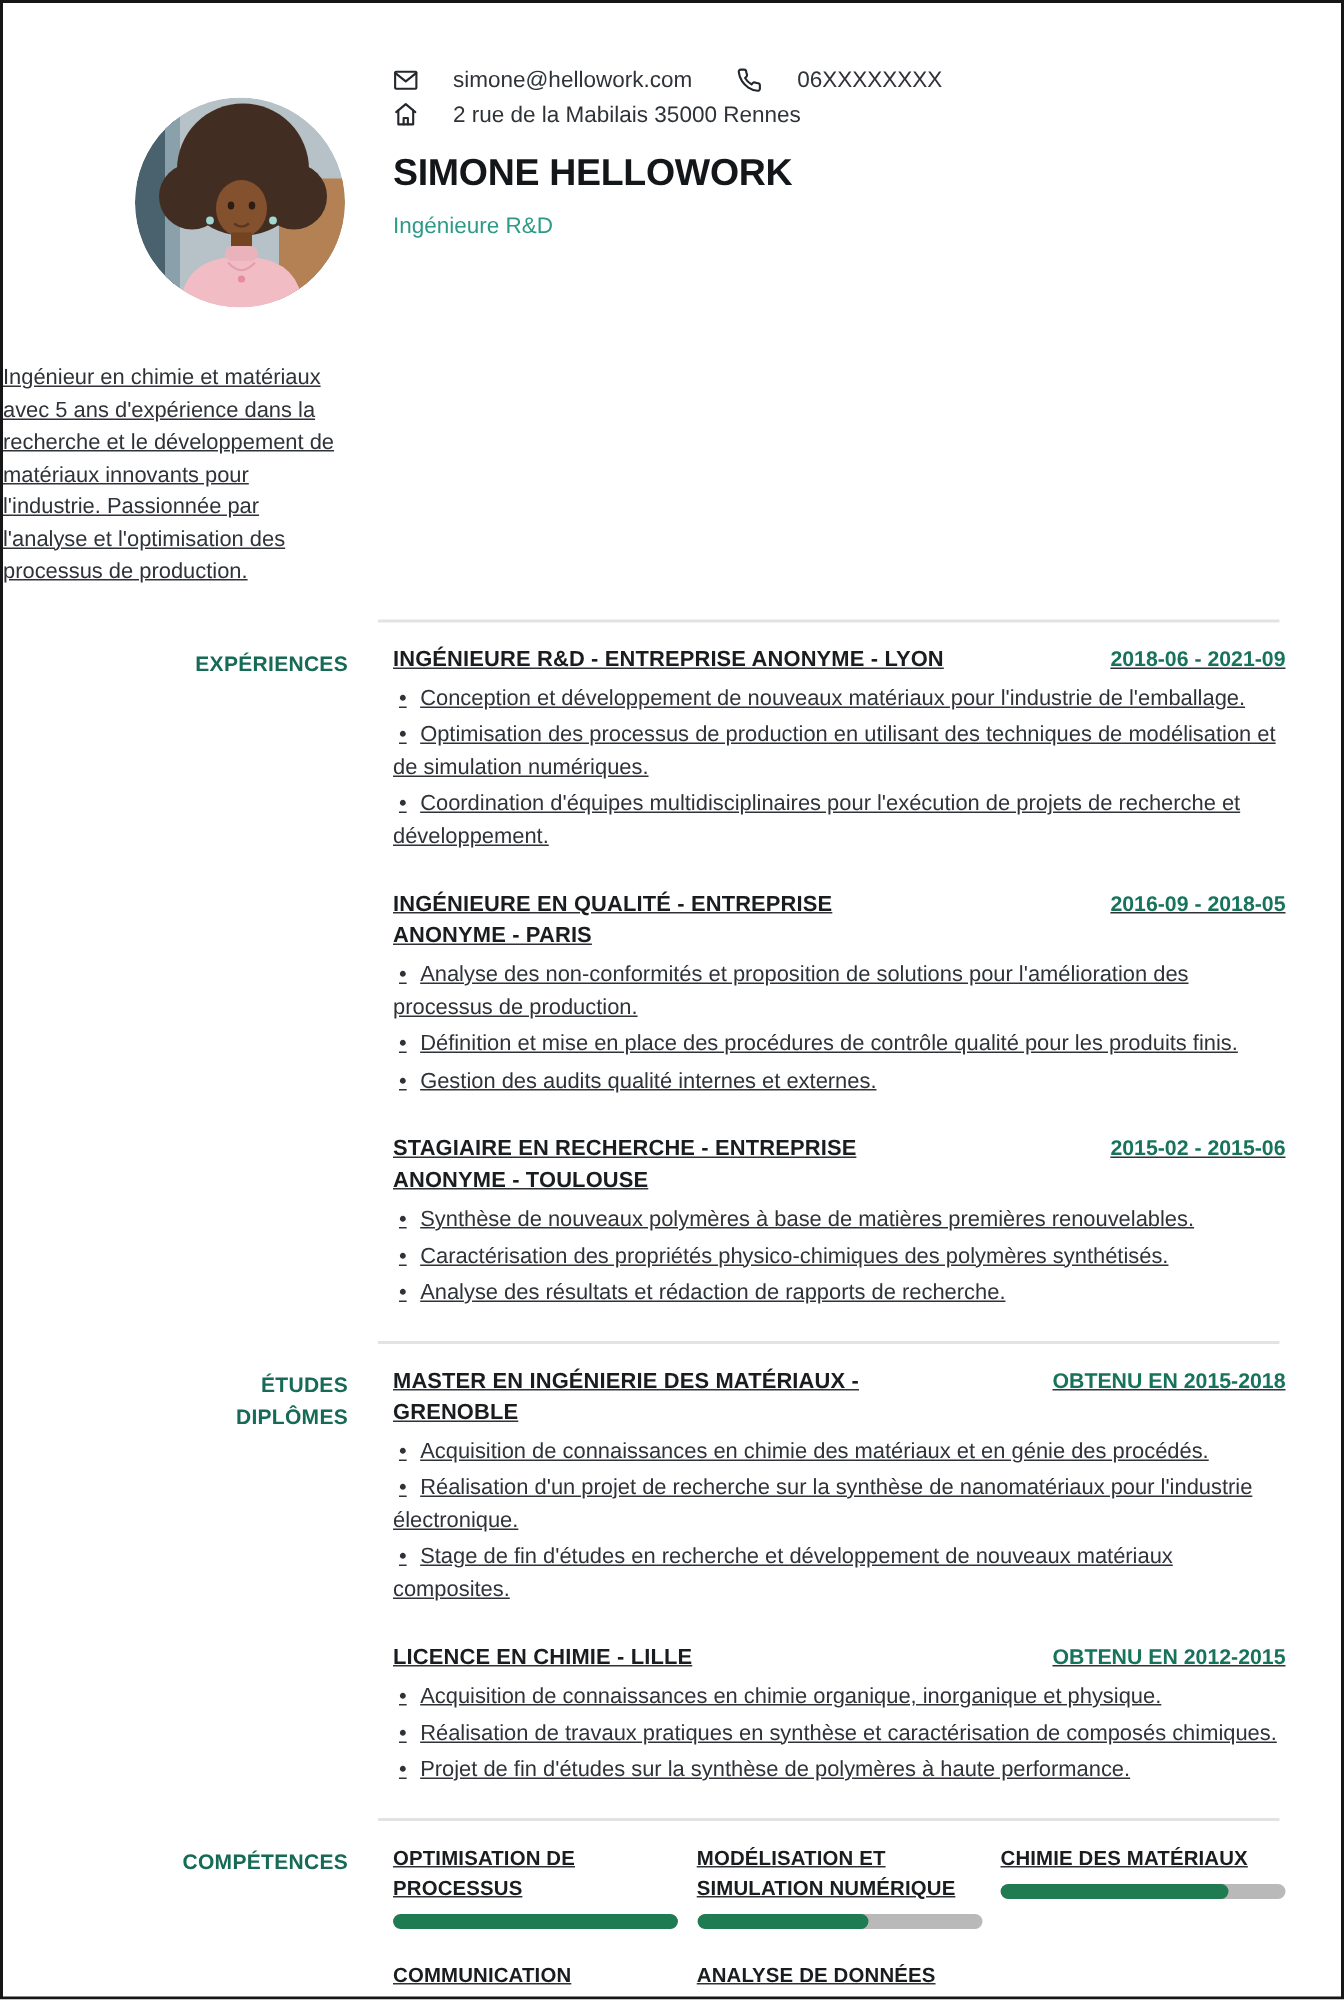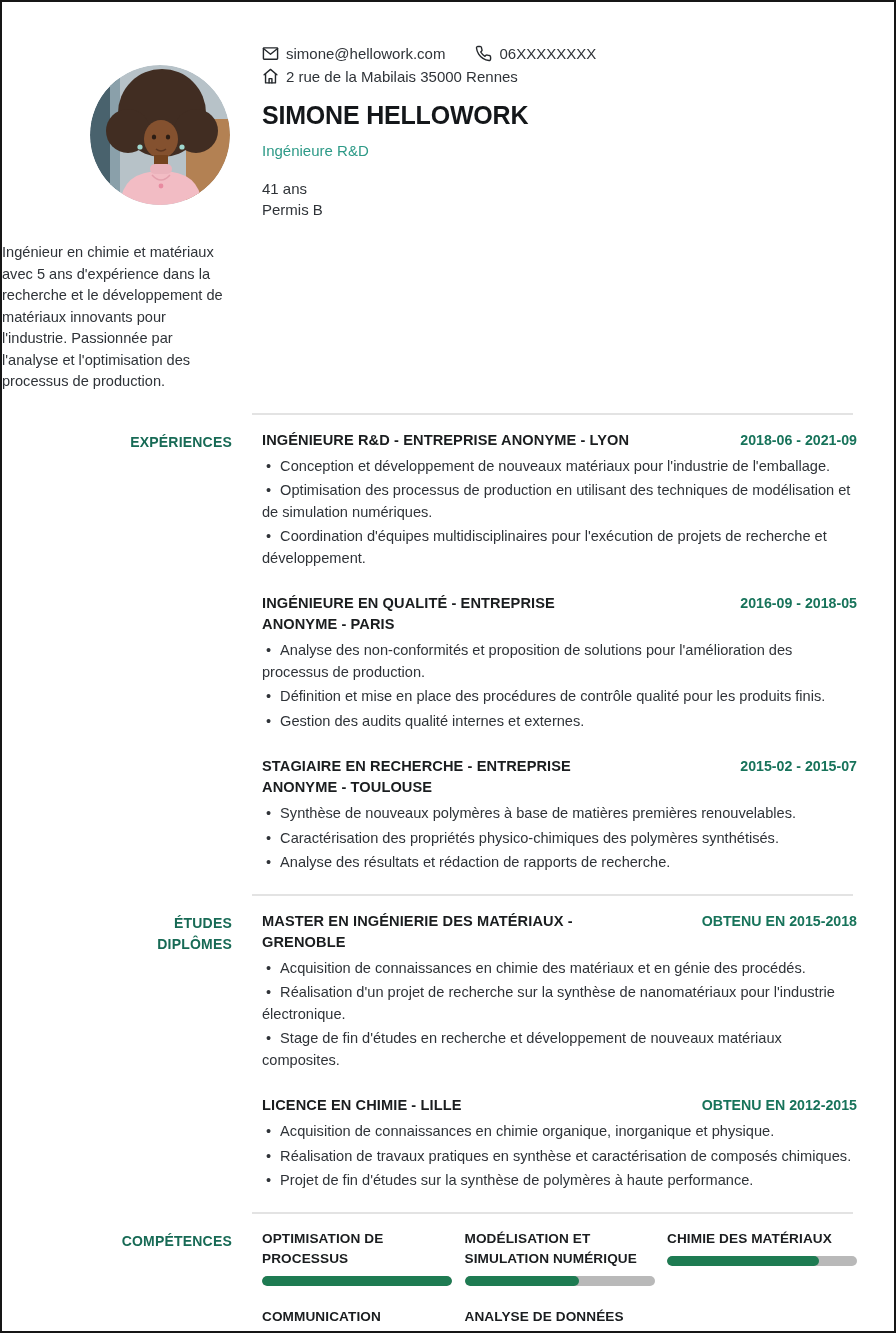--- a/index.html
+++ b/index.html
@@ -5,32 +5,32 @@
   html,body{margin:0;padding:0;background:#ffffff;}
   body{font-family:"Liberation Sans","DejaVu Sans",sans-serif;-webkit-font-smoothing:antialiased;}
   .page{position:relative;width:892px;height:1329px;background:#fff;border:2px solid #161616;overflow:hidden;}
 
   
   .header{position:relative;height:225px;}
   .photo-wrap{position:absolute;left:88px;top:63px;width:140px;height:140px;border-radius:50%;overflow:hidden;}
   .header-right{margin-left:260px;padding-top:40px;}
   .contact-row{display:flex;align-items:center;gap:8px;font-size:15px;color:#2f3338;height:23px;}
   .contact-row + .contact-row{margin-top:0;}
-  .contact-item{display:flex;align-items:center;gap:7px;}
+  .contact-item{display:flex;align-items:center;gap:23px;}
   .contact-item + .contact-item{margin-left:22px;}
   .cicon{display:inline-flex;width:17px;height:17px;color:#24282c;}
   .cicon svg{width:17px;height:17px;}
   .name{margin-top:13px;font-size:25px;font-weight:700;color:#14171a;letter-spacing:-0.2px;line-height:28px;}
   .role{margin-top:12px;font-size:15px;color:#2d9a87;line-height:20px;}
   .meta{margin-top:17px;font-size:15px;color:#2f3338;line-height:21px;}
 
   
   .section{display:grid;grid-template-columns:230px 595px;column-gap:30px;padding:15px 0 0 0;}
   .sec-label{text-align:right;font-size:14px;font-weight:700;color:#176a55;line-height:21px;padding-top:2px;letter-spacing:0.2px;}
-  .sec-content{font-size:14.6px;color:#2f3338;line-height:21.5px;}
+  .sec-content{font-size:14.6px;color:#2f3338;line-height:21.5px;text-decoration:underline;}
   .divider{height:2px;background:#e3e3e3;margin:20px 41px 0 250px;}
   .divider.thin{margin-top:18px;}
 
   
   .xp + .xp{margin-top:24px;}
   .xp-head{display:flex;justify-content:space-between;align-items:flex-start;}
   .xp-title{font-size:14.6px;font-weight:700;color:#1a1d1f;line-height:21px;max-width:368px;letter-spacing:0.1px;}
   .xp-date{font-size:14.2px;font-weight:700;color:#17735a;line-height:21px;white-space:nowrap;text-align:right;}
   ul.bullets{list-style:none;margin:5px 0 0 0;padding:0;}
   ul.bullets li{line-height:21.5px;margin-top:3px;}
@@ -110,24 +110,20 @@
                 <path d="M3 9.5 12 2l9 7.5"></path>
                 <path d="M5 8v13h14V8"></path>
                 <path d="M10 21v-6h4v6"></path>
               </svg>
           </span>
           <span>2 rue de la Mabilais 35000 Rennes</span>
         </span>
       </div>
       <div class="name">SIMONE HELLOWORK</div>
       <div class="role">Ingénieure R&amp;D</div>
-      <div class="meta">
-        <div>41 ans</div>
-        <div>Permis B</div>
-      </div>
     </div>
   </div>
 
   <div class="section">
     <div class="sec-content">Ingénieur en chimie et matériaux avec 5 ans d'expérience dans la recherche et le développement de matériaux innovants pour l'industrie. Passionnée par l'analyse et l'optimisation des processus de production.</div>
   </div>
   <div class="divider"></div>
 
   <div class="section">
     <div class="sec-label">EXPÉRIENCES</div>
@@ -153,21 +149,21 @@
         <ul class="bullets">
           <li><span class="b-dot">•</span><span>Analyse des non-conformités et proposition de solutions pour l'amélioration des processus de production.</span></li>
           <li><span class="b-dot">•</span><span>Définition et mise en place des procédures de contrôle qualité pour les produits finis.</span></li>
           <li><span class="b-dot">•</span><span>Gestion des audits qualité internes et externes.</span></li>
         </ul>
       </div>
 
       <div class="xp">
         <div class="xp-head">
           <div class="xp-title">STAGIAIRE EN RECHERCHE - ENTREPRISE ANONYME - TOULOUSE</div>
-          <div class="xp-date">2015-02 - 2015-07</div>
+          <div class="xp-date">2015-02 - 2015-06</div>
         </div>
         <ul class="bullets">
           <li><span class="b-dot">•</span><span>Synthèse de nouveaux polymères à base de matières premières renouvelables.</span></li>
           <li><span class="b-dot">•</span><span>Caractérisation des propriétés physico-chimiques des polymères synthétisés.</span></li>
           <li><span class="b-dot">•</span><span>Analyse des résultats et rédaction de rapports de recherche.</span></li>
         </ul>
       </div>
     </div>
   </div>
   <div class="divider"></div>

